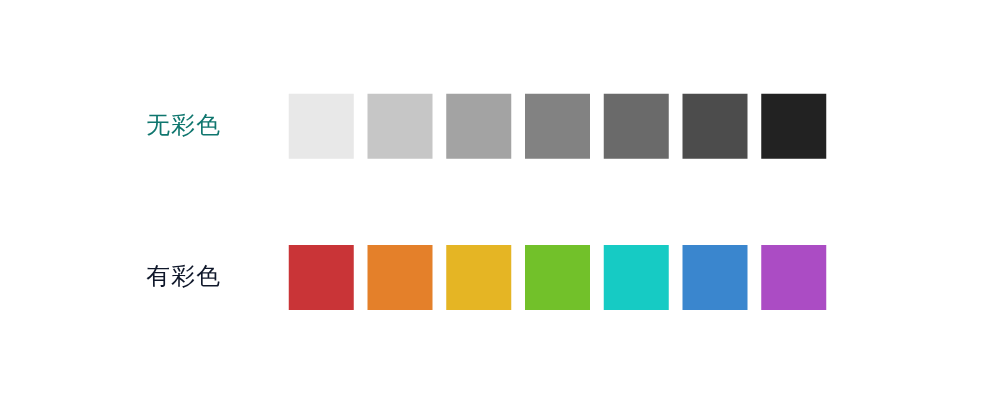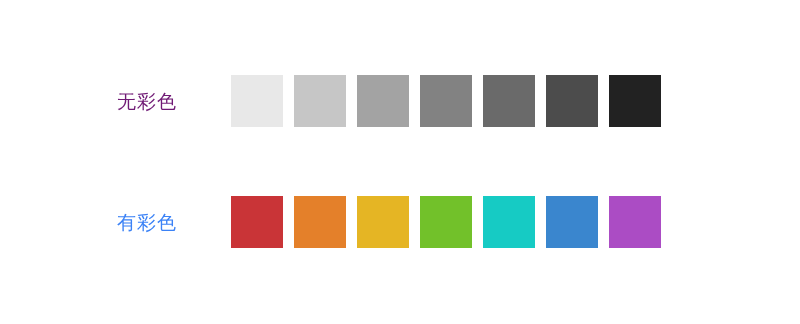--- a/index.html
+++ b/index.html
@@ -60,34 +60,34 @@
     display: block;
     flex: 0 0 auto;
   }
 </style>
 </head>
 <body style="background: rgb(255, 255, 255);">
 
 <div class="palette-board">
 
   <div class="palette-row row-achromatic">
-    <span class="row-label" style="color: #701a75;">无彩色</span>
+    <span class="row-label" style="color: #0f766e;">无彩色</span>
     <div class="swatch-strip">
       <span class="swatch" title="#E8E8E8" style="background-color: rgb(232, 232, 232);"></span>
       <span class="swatch" title="#C6C6C6" style="background-color: rgb(198, 198, 198);"></span>
       <span class="swatch" title="#A3A3A3" style="background-color: rgb(163, 163, 163);"></span>
       <span class="swatch" title="#828282" style="background-color: rgb(130, 130, 130);"></span>
       <span class="swatch" title="#6A6A6A" style="background-color: rgb(106, 106, 106);"></span>
       <span class="swatch" title="#4C4C4C" style="background-color: rgb(76, 76, 76);"></span>
       <span class="swatch" title="#222222" style="background-color: rgb(34, 34, 34);"></span>
     </div>
   </div>
 
   <div class="palette-row row-chromatic">
-    <span class="row-label" style="color: #3b82f6;">有彩色</span>
+    <span class="row-label" style="color: #0f172a;">有彩色</span>
     <div class="swatch-strip">
       <span class="swatch" title="#C93437" style="background-color: rgb(201, 52, 55);"></span>
       <span class="swatch" title="#E4802A" style="background-color: rgb(228, 128, 42);"></span>
       <span class="swatch" title="#E5B524" style="background-color: rgb(229, 181, 36);"></span>
       <span class="swatch" title="#72C12A" style="background-color: rgb(114, 193, 42);"></span>
       <span class="swatch" title="#16CBC4" style="background-color: rgb(22, 203, 196);"></span>
       <span class="swatch" title="#3A86CE" style="background-color: rgb(58, 134, 206);"></span>
       <span class="swatch" title="#AB4CC4" style="background-color: rgb(171, 76, 196);"></span>
     </div>
   </div>

